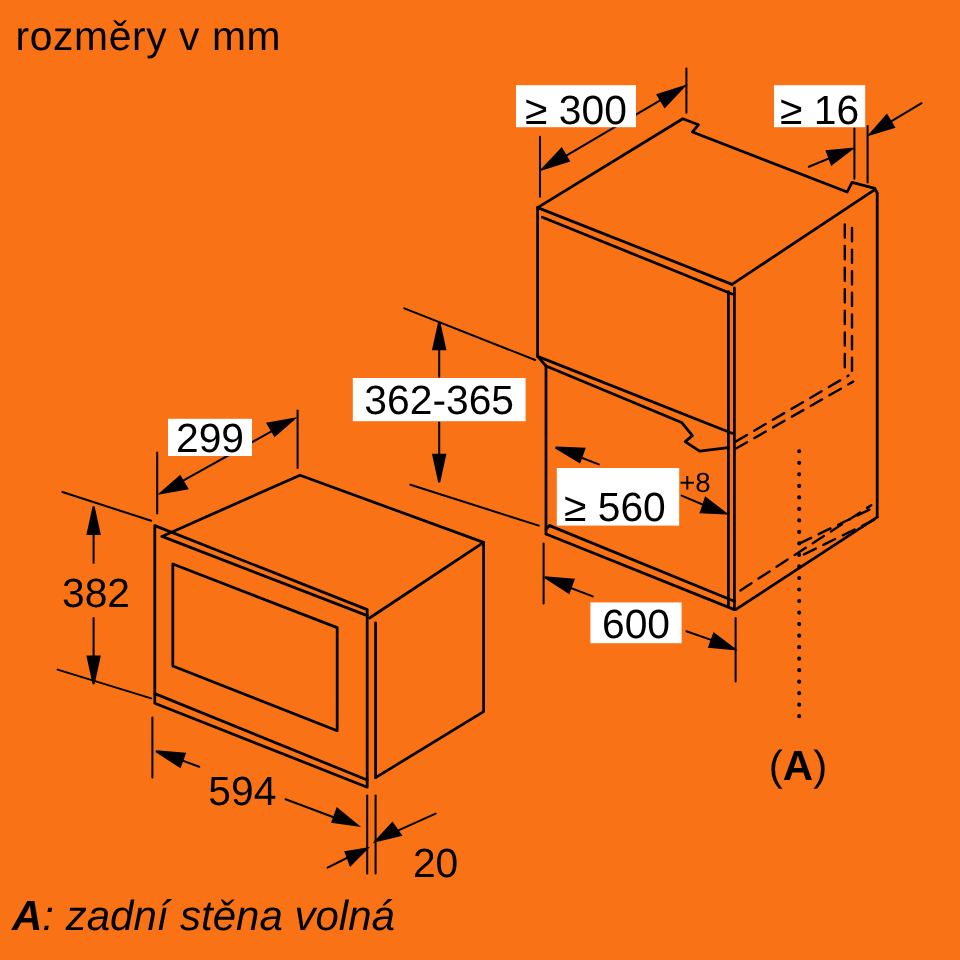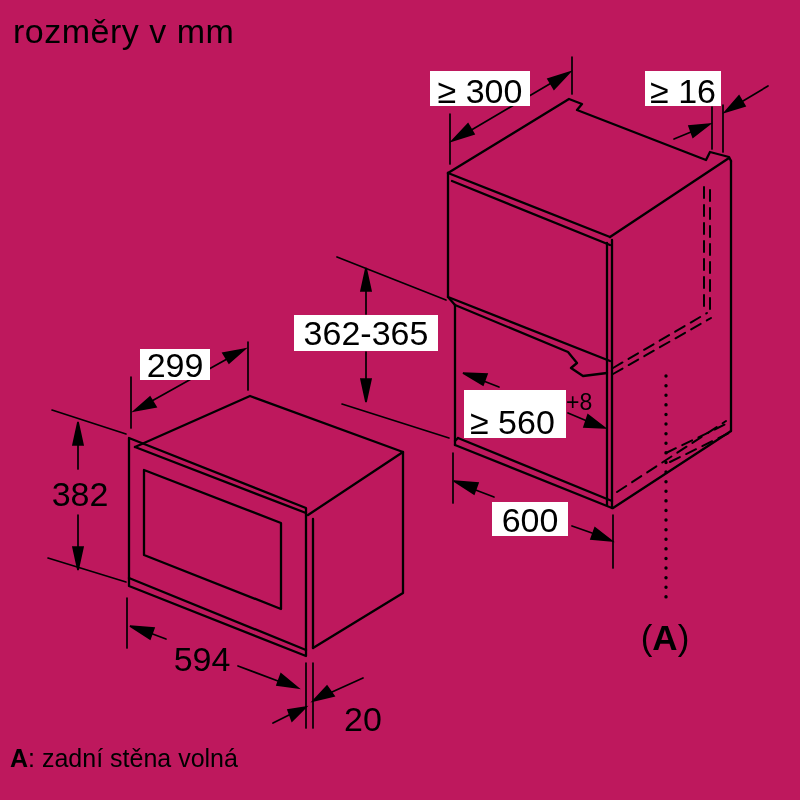--- a/index.html
+++ b/index.html
@@ -1,19 +1,19 @@
 <!DOCTYPE html>
 <html><head>
 <meta charset="utf-8">
 <style>
   html,body{margin:0;padding:0;background:#fff;}
-  .page{position:relative;width:800px;height:800px;background:#be185d;overflow:hidden;
+  .page{position:relative;width:800px;height:800px;background:#f97316;overflow:hidden;
         font-family:"Liberation Sans","DejaVu Sans",sans-serif;color:#000;}
   .title{position:absolute;left:13px;top:12px;font-size:34px;letter-spacing:0.5px;}
-  .footnote{position:absolute;left:10px;top:744px;font-size:25px;}
+  .footnote{position:absolute;left:10px;top:744px;font-size:35px;font-style:italic;}
   .footnote b{font-weight:bold;}
   svg{position:absolute;left:0;top:0;}
   svg text{font-family:"Liberation Sans","DejaVu Sans",sans-serif;fill:#000;}
   .dim{font-size:34px;}
   .dimsup{font-size:23px;}
   .marker{font-size:35px;}
   .marker .bold{font-weight:bold;}
 </style>
 </head>
 <body>

